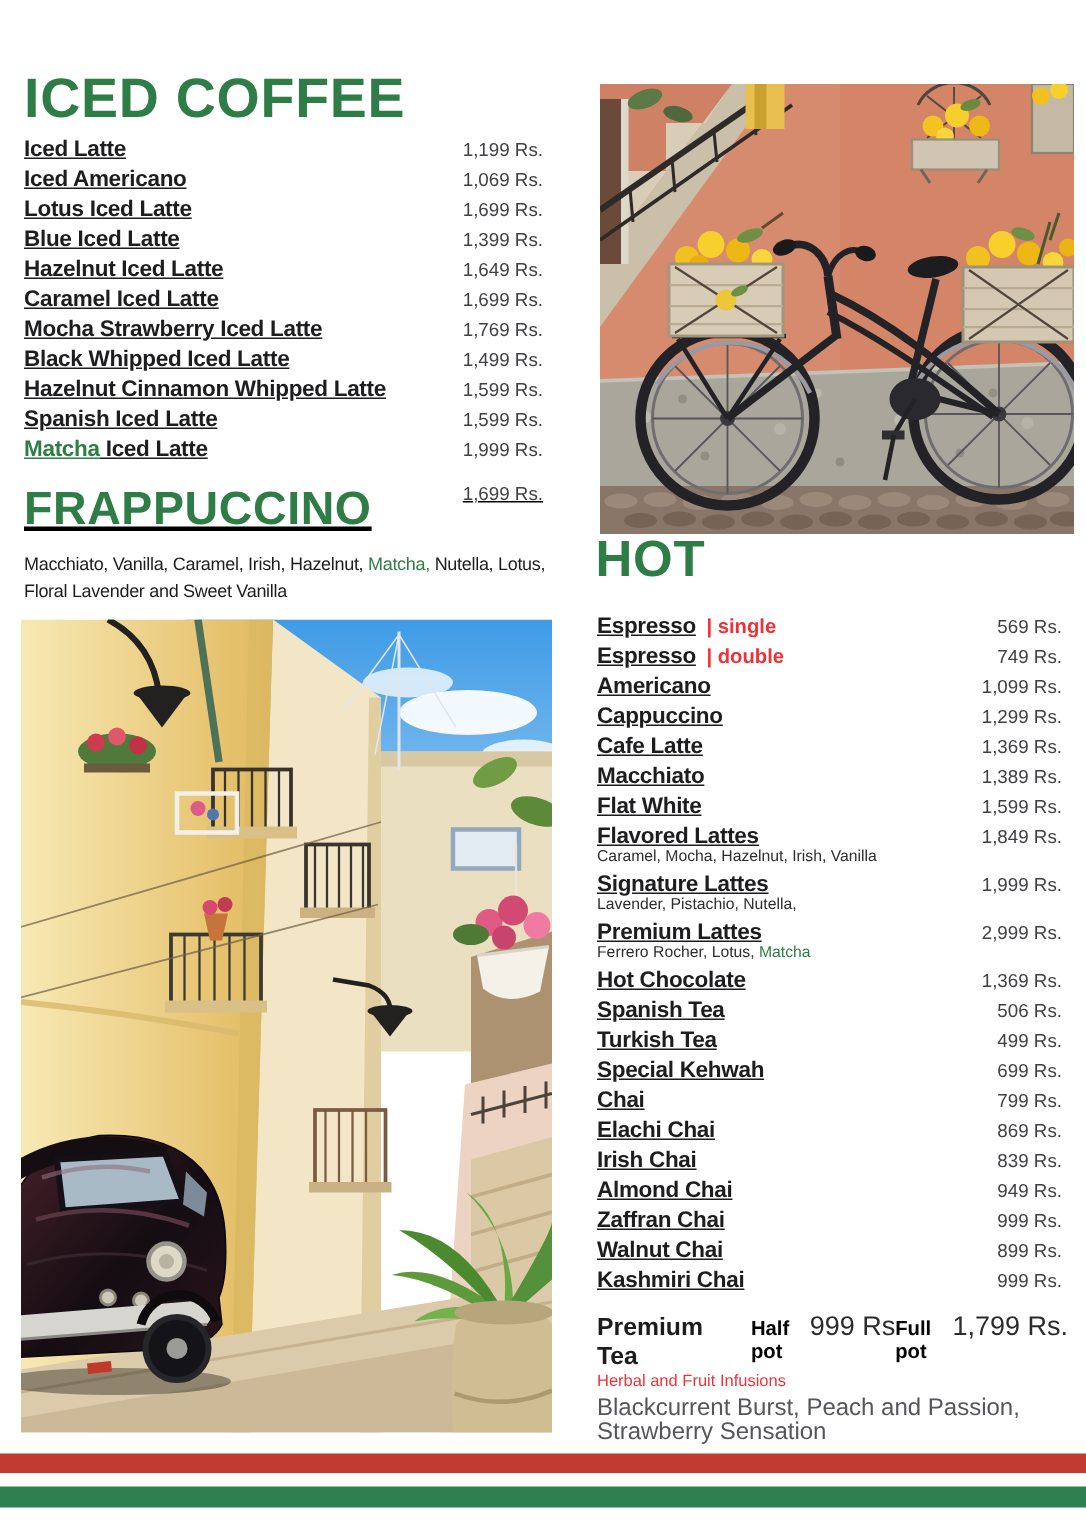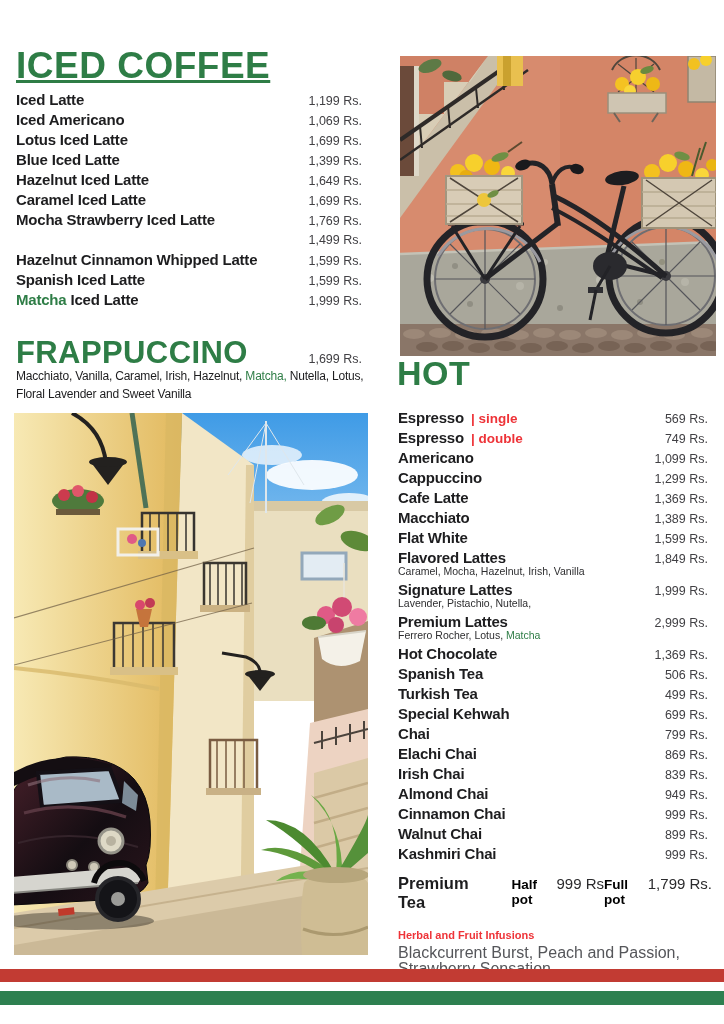--- a/index.html
+++ b/index.html
@@ -1,53 +1,53 @@
 <!DOCTYPE html>
 <html><head>
 <meta charset="utf-8">
 <style>
   html,body{margin:0;padding:0;background:#ffffff;}
   body{font-family:"Liberation Sans","DejaVu Sans",sans-serif;-webkit-font-smoothing:antialiased;}
   .page{position:relative;width:724px;height:1024px;background:#fff;overflow:hidden;}
 
   .sec-title{position:absolute;margin:0;color:#2e7d46;font-weight:700;letter-spacing:.5px;}
-  #iced-title{left:16px;top:46px;font-size:37px;line-height:40px;text-decoration:underline;}
+  #iced-title{left:16px;top:46px;font-size:37px;line-height:40px;}
   #hot-title{left:397px;top:354px;font-size:34px;line-height:38px;}
 
   .menu-list{position:absolute;display:flex;flex-direction:column;}
   #iced-list{left:16px;top:90px;width:346px;}
   #hot-list{left:398px;top:408px;width:310px;}
 
   .mrow{display:flex;flex-direction:column;}
   .row-main{display:flex;align-items:baseline;height:20px;line-height:20px;}
   .name-wrap{white-space:pre;}
-  .item-name{font-size:15px;font-weight:700;color:#1d1d1f;letter-spacing:-.2px;}
+  .item-name{font-size:15px;font-weight:700;color:#1d1d1f;letter-spacing:-.2px;text-decoration:underline;}
   .green-part{color:#2e7d46;}
   .item-variant{color:#ee3338;font-weight:700;font-size:13.5px;margin-left:7px;}
   .item-price{margin-left:auto;font-size:12.5px;color:#414044;white-space:nowrap;}
   .row-sub{font-size:10.5px;color:#2d2d2f;line-height:12px;margin-top:-3px;margin-bottom:3px;}
 
-  #frap-row{position:absolute;left:16px;top:336px;width:346px;display:flex;align-items:flex-end;}
+  #frap-row{position:absolute;left:16px;top:322px;width:346px;display:flex;text-decoration:underline;}
   #frap-row h2{margin:0;color:#2e7d46;font-weight:700;font-size:31px;line-height:34px;letter-spacing:.4px;}
   #frap-price{margin-left:auto;margin-bottom:4px;font-size:12.5px;color:#414044;}
   #frap-desc{position:absolute;left:16px;top:368px;width:368px;margin:0;font-size:12px;font-weight:400;
              color:#1d1d1f;line-height:17.5px;letter-spacing:-.2px;}
 
   .photo{position:absolute;display:block;}
   #bike-photo{left:400px;top:56px;width:316px;height:300px;}
   #street-photo{left:14px;top:413px;width:354px;height:542px;}
 
   #tea{position:absolute;left:398px;top:874px;width:314px;}
   .tea-head{display:flex;align-items:baseline;}
   .tea-name{font-size:16.5px;font-weight:700;color:#1d1d1f;}
   .pot-label{color:#000000;font-weight:700;font-size:13.5px;}
-  .pot-price{font-size:15px;color:#2b2b2d;margin-left:5px;white-space:nowrap;}
+  .pot-price{font-size:18px;color:#2b2b2d;margin-left:5px;white-space:nowrap;}
   .tea-half{margin-left:32px;}
   .tea-full{margin-left:auto;}
-  .tea-sub{color:#ee3338;font-weight:700;font-size:11px;line-height:13px;margin-top:17px;}
+  .tea-sub{color:#ee3338;font-weight:400;font-size:11px;line-height:13px;margin-top:1px;}
   .tea-desc{color:#55565a;font-size:16px;line-height:16px;margin-top:3px;width:310px;}
 
   .stripe{position:absolute;left:0;width:724px;}
   #stripe-red{top:969px;height:13px;background:#c23b33;}
   #stripe-green{top:991px;height:14px;background:#2e8050;}
 </style>
 </head>
 <body>
 
 <div class="page">
@@ -92,20 +92,21 @@
         </div>
       </div>
       <div class="mrow">
         <div class="row-main">
           <span class="name-wrap"><span class="item-name">Mocha Strawberry Iced Latte</span></span>
           <span class="item-price">1,769 Rs.</span>
         </div>
       </div>
       <div class="mrow">
         <div class="row-main">
+          <span class="name-wrap"><span class="item-name">Black Whipped Iced Latte</span></span>
           <span class="item-price">1,499 Rs.</span>
         </div>
       </div>
       <div class="mrow">
         <div class="row-main">
           <span class="name-wrap"><span class="item-name">Hazelnut Cinnamon Whipped Latte</span></span>
           <span class="item-price">1,599 Rs.</span>
         </div>
       </div>
       <div class="mrow">
@@ -541,21 +542,21 @@
       <div class="mrow">
         <div class="row-main">
           <span class="name-wrap"><span class="item-name">Almond Chai</span></span>
 
           <span class="item-price">949 Rs.</span>
         </div>
 
       </div>
       <div class="mrow">
         <div class="row-main">
-          <span class="name-wrap"><span class="item-name">Cinnamon Chai</span></span>
+          <span class="name-wrap"><span class="item-name">Zaffran Chai</span></span>
 
           <span class="item-price">999 Rs.</span>
         </div>
 
       </div>
       <div class="mrow">
         <div class="row-main">
           <span class="name-wrap"><span class="item-name">Walnut Chai</span></span>
 
           <span class="item-price">899 Rs.</span>

